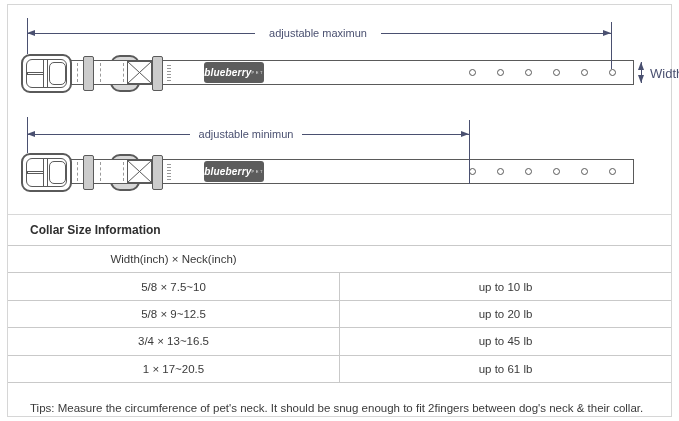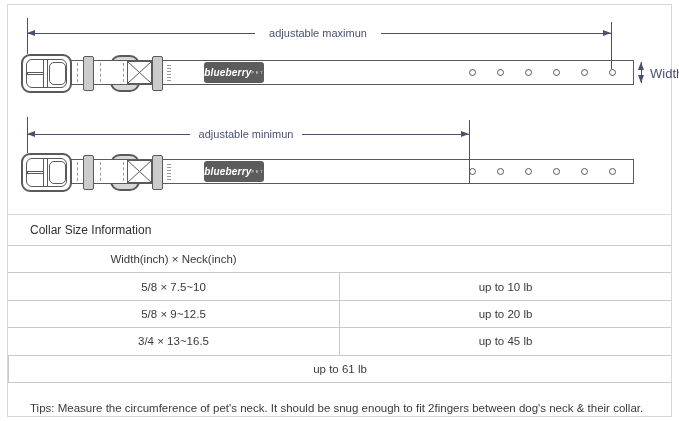--- a/index.html
+++ b/index.html
@@ -43,21 +43,21 @@
   .arr.l{left:0;border-top:3.5px solid transparent;border-bottom:3.5px solid transparent;border-right:8px solid var(--dimension-line);}
   .arr.r{right:0;border-top:3.5px solid transparent;border-bottom:3.5px solid transparent;border-left:8px solid var(--dimension-line);}
   .arr.u{left:-3px;top:0;border-left:3.5px solid transparent;border-right:3.5px solid transparent;border-bottom:8px solid var(--dimension-line);}
   .arr.d{left:-3px;top:auto;bottom:0;border-left:3.5px solid transparent;border-right:3.5px solid transparent;border-top:8px solid var(--dimension-line);}
   .dim-label{position:absolute;font-size:11px;color:var(--dimension-line);text-align:center;}
   .width-label{position:absolute;left:650px;top:66px;font-size:13px;color:var(--dimension-line);}
   .width-arrow{position:absolute;left:641px;top:62px;width:1px;height:21px;background:var(--dimension-line);}
 
   
   .section-divider{position:absolute;left:8px;width:663px;border-top:1px solid #d8d8d8;}
-  .table-title{position:absolute;left:30px;top:223px;font-size:12px;color:#2f2f2f;}
+  .table-title{position:absolute;left:30px;top:223px;font-size:12px;color:#2f2f2f;font-weight:bold;}
   .size-table{position:absolute;left:8px;top:245px;width:663px;border-top:1px solid var(--table-border);}
   .trow{display:flex;height:27.4px;border-bottom:1px solid var(--table-border);}
   .tcell{display:flex;align-items:center;justify-content:center;font-size:11.5px;color:var(--text-dark);}
   .tcell.c1{width:331px;}
   .tcell.c2{flex:1;border-left:1px solid var(--table-border);}
   .tips{position:absolute;left:30px;top:382px;width:620px;height:51px;display:flex;align-items:center;font-size:11.5px;color:var(--text-dark);}
 </style>
 </head>
 <body>
 
@@ -171,18 +171,19 @@
     </div>
     <div class="trow">
       <div class="tcell c1">5/8 × 9~12.5</div>
       <div class="tcell c2">up to 20 lb</div>
     </div>
     <div class="trow">
       <div class="tcell c1">3/4 × 13~16.5</div>
       <div class="tcell c2">up to 45 lb</div>
     </div>
     <div class="trow">
+      <div class="tcell c1">1 × 17~20.5</div>
       <div class="tcell c2">up to 61 lb</div>
     </div>
   </div>
 
   <div class="tips">Tips: Measure the circumference of pet's neck. It should be snug enough to fit 2fingers between dog's neck &amp; their collar.</div>
 </div>
 
 </body></html>

